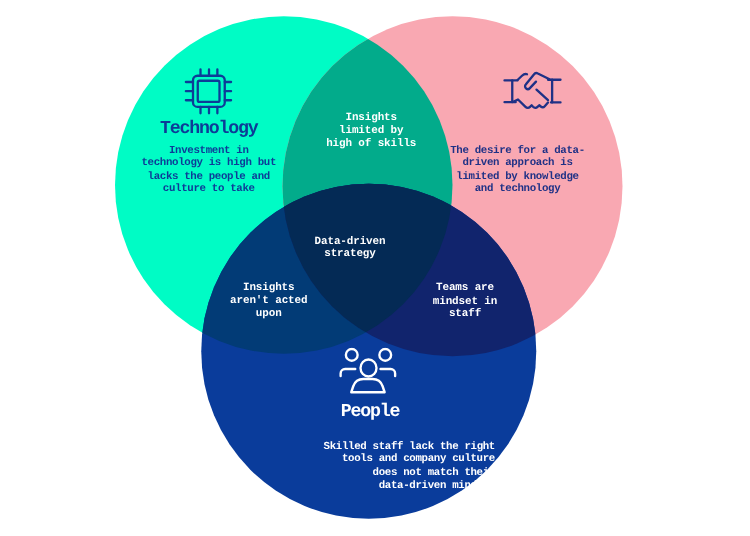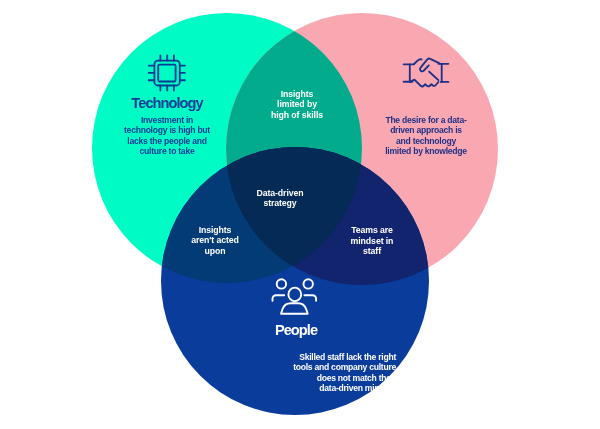--- a/index.html
+++ b/index.html
@@ -1,19 +1,19 @@
 <!DOCTYPE html>
 <html><head>
 <meta charset="utf-8">
 <title>Venn diagram</title>
 <style>
   html,body{margin:0;padding:0;}
   body{width:600px;height:429px;background:#ffffff;overflow:hidden;
        font-family:"Liberation Sans",sans-serif;}
-  #stage{position:relative;width:600px;height:429px;}
+  #stage{position:relative;width:600px;height:429px;font-family:Liberation Mono, monospace;}
   #venn{position:absolute;left:0;top:0;}
   .lbl{position:absolute;text-align:center;white-space:nowrap;}
   .title{font-weight:700;font-size:14.6px;letter-spacing:-0.95px;line-height:14px;}
   .body{font-weight:700;font-size:8.6px;letter-spacing:-0.26px;line-height:10.4px;}
   .ov{font-weight:700;color:#ffffff;font-size:8.75px;letter-spacing:-0.1px;line-height:10.45px;}
   .icon{position:absolute;}
   .tech-txt{color:#0d3c97;}
   .cult-txt{color:#1f3186;}
   .ppl-txt{color:#ffffff;}
 </style>
@@ -70,25 +70,25 @@
     <path d="M1.6 25.7h8.9"></path>
     <path d="M46.4 7.8H36.4"></path>
     <path d="M46.4 25.9h-7.6"></path>
     <path d="M7.8 8.3v17.4"></path>
     <path d="M39.7 7.8v18.1"></path>
     <path d="M12.0 8.0l3.6-3.4c1.2-1.1 2.7-1.7 4.0-1.2"></path>
     <path d="M37.6 7.4l-9.3-4.6c-1.1-0.6-2.5-0.2-3.2 0.8l-6.5 8.0c-0.8 0.9-0.7 2.3 0.2 3.1 0.9 0.8 2.3 0.7 3.1-0.2l4.9-5.2"></path>
     <path d="M27.2 15.7l9.2 8.4"></path>
     <path d="M8.6 25.5l3.8-1.9 6.0 5.9c1.0 1.0 2.6 1.0 3.6 0l1.3-1.3 1.1 1.2c1.0 1.0 2.6 1.1 3.6 0.1l1.4-1.3 1.2 1.0c1.0 0.8 2.4 0.7 3.2-0.2l2.6-3.0"></path>
   </svg>
-  <div class="lbl body cult-txt" style="left: 326px; top: 115px; width: 200px; white-space: normal; color: rgb(31, 49, 134);">
+  <div class="lbl body cult-txt" style="left: 314px; top: 115px; width: 200px; white-space: normal; color: rgb(31, 49, 134);">
     <div>The desire for a data-</div>
     <div>driven approach is</div>
+    <div>limited by knowledge</div>
     <div>and technology</div>
-    <div>limited by knowledge</div>
   </div>
 
   <svg class="icon" style="left:270px;top:278px" width="50" height="38" viewBox="0 0 50 38" fill="none" stroke="#ffffff" stroke-width="1.9" stroke-linecap="round" stroke-linejoin="round">
     <circle cx="11.4" cy="5.9" r="4.7"></circle>
     <circle cx="38.2" cy="5.9" r="4.7"></circle>
     <ellipse cx="24.8" cy="16.4" rx="6.4" ry="6.8"></ellipse>
     <path d="M2.5 22.8v-2.0c0-2.0 1.6-3.6 3.6-3.6h8.1"></path>
     <path d="M46.1 22.8v-2.0c0-2.0-1.6-3.6-3.6-3.6h-8.1"></path>
     <path d="M11.0 35.8l1.6-4.8c1.2-3.5 4.4-5.8 8.1-5.8h7.3c3.7 0 6.9 2.3 8.1 5.8l1.6 4.8z"></path>
   </svg>

